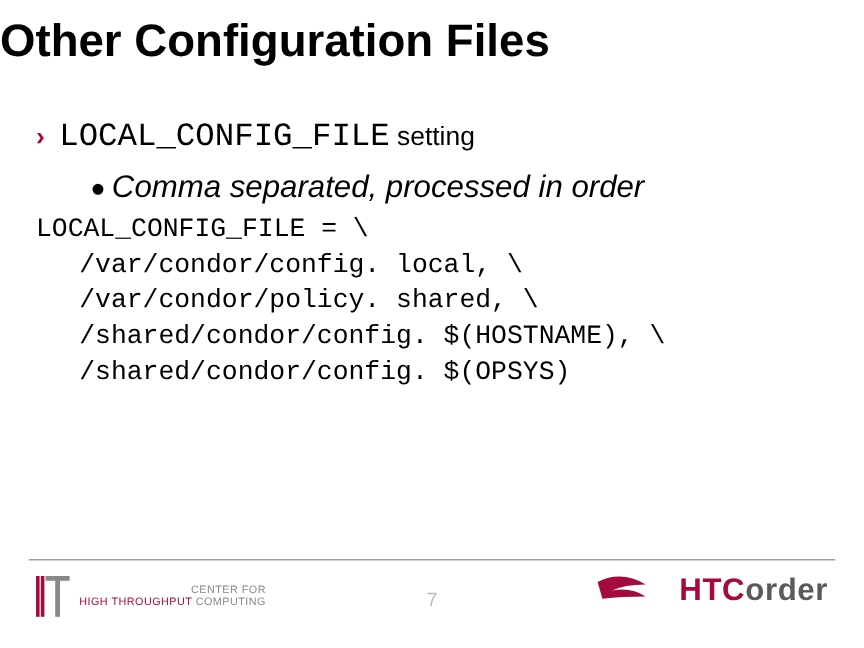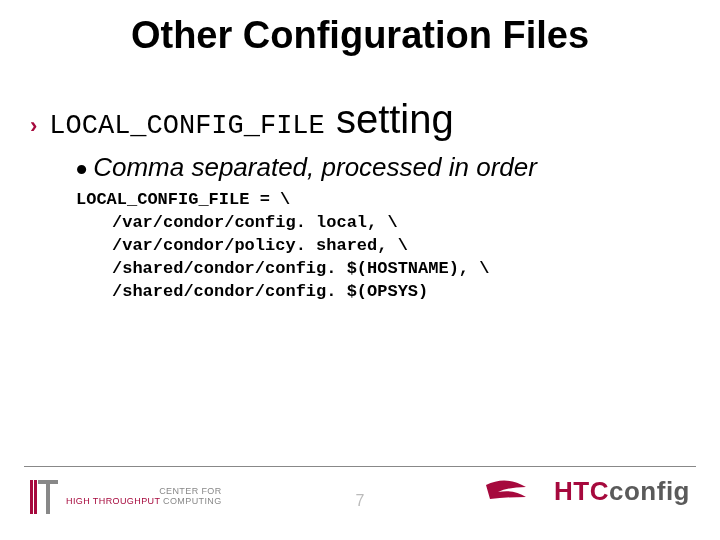--- a/index.html
+++ b/index.html
@@ -1,27 +1,27 @@
 <!DOCTYPE html>
 <html><head>
 <meta charset="utf-8">
 <style>
   * { margin: 0; padding: 0; box-sizing: border-box; }
   html, body { width: 720px; height: 540px; background: #fff; font-family: Arial, Helvetica, sans-serif; color: #000; }
   .slide { position: relative; width: 720px; height: 540px; }
-  .title { text-align: center; font-size: 38px; font-weight: bold; padding-top: 14px; }
+  .title { text-align: left; font-size: 38px; font-weight: bold; padding-top: 14px; }
   .content { padding: 40px 30px 0 30px; }
   .l1 { display: flex; align-items: baseline; gap: 12px; }
   .chev { color: #a6093d; font-size: 22px; font-weight: bold; line-height: 1; padding-top: 6px; }
   .mono { font-family: "Courier New", monospace; font-weight: normal; font-size: 27px; }
-  .sans { font-size: 40px; }
+  .sans { font-size: 22px; }
   .l2 { display: flex; align-items: baseline; gap: 6px; margin-left: 46px; margin-top: 10px; }
   .dot { font-size: 32px; line-height: 0.7; font-weight: bold; position: relative; top: 4px; }
   .l2txt { font-size: 26px; font-style: italic; }
-  .code { margin-left: 46px; margin-top: 6px; font-family: "Courier New", monospace; font-weight: bold; font-size: 17px; line-height: 1.35; }
+  .code { margin-top: 6px; font-family: "Courier New", monospace; font-weight: normal; font-size: 22px; line-height: 1.35; }
   .code .indent { padding-left: 36px; display: block; }
   .footer { position: absolute; bottom: 0; left: 0; right: 0; height: 74px; }
   .rule { position: absolute; top: 0; left: 24px; right: 24px; height: 1px; background: #888; }
   .pagenum { position: absolute; left: 50%; transform: translateX(-50%); top: 26px; color: #bbb; font-size: 16px; }
   .hlogo { position: absolute; left: 30px; top: 14px; display: flex; align-items: center; gap: 8px; text-align: right; }
   .hlogo-mark { display: flex; flex-direction: row; }
   .hlogo-bar { width: 3px; height: 34px; background: #a6093d; margin-right: 1px; }
   .hlogo-t  { position: relative; width: 20px; height: 34px; }
   .hlogo-t::before { content: ""; position: absolute; top: 0; left: 0; width: 20px; height: 4px; background: #888; }
   .hlogo-t::after  { content: ""; position: absolute; top: 0; left: 8px; width: 4px; height: 34px; background: #888; }
@@ -77,17 +77,17 @@
         <div><span class="em">HIGH THROUGHPUT</span><span> COMPUTING</span></div>
       </div>
     </div>
 
     <div class="htc">
       <span class="htc-wing">
         <svg viewBox="0 0 44 26">
           <path d="M2 6 Q22 -4 42 8 Q24 8 14 13 Q30 10 42 18 Q22 18 6 20 Z" fill="#a6093d"></path>
         </svg>
       </span>
-      <span class="htc-text"><span class="c1">HTC</span><span class="c2">config</span></span>
+      <span class="htc-text"><span class="c1">HTC</span><span class="c2">order</span></span>
     </div>
   </div>
 
 </div>
 
 </body></html>

